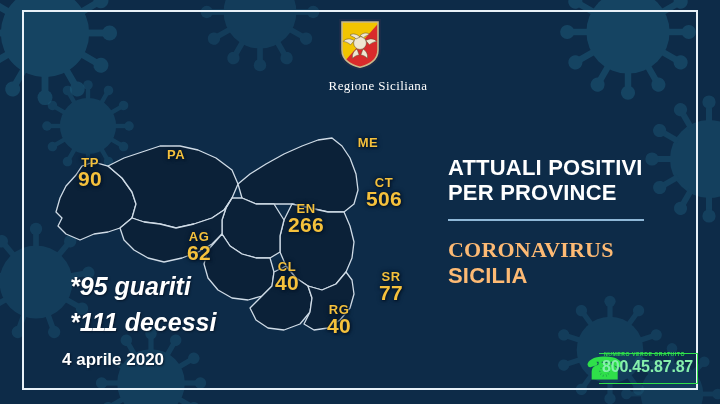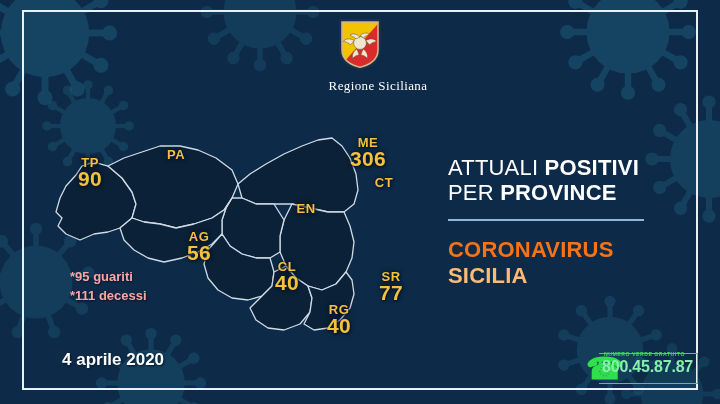--- a/index.html
+++ b/index.html
@@ -51,45 +51,46 @@
     font-weight:bold;
     line-height:1.0;
     text-shadow:0 0 3px #07172a,0 0 5px #07172a,1px 1px 2px #07172a;
     white-space:nowrap;
   }
   .prov .code{display:block;font-size:13px;letter-spacing:.5px;}
   .prov .num{display:block;font-size:21px;letter-spacing:.3px;margin-top:-1px;}
   
   .stats{position:absolute;left:70px;top:268px;}
   .stat{
-    color:#fca5a5;font-weight:bold;font-size:13px;
+    color:#ffffff;font-weight:bold;font-size:25px;
     line-height:1.45;
     text-shadow:1px 1px 2px #07172a;
     white-space:nowrap;
+    font-style:italic;
   }
   .date{
     position:absolute;left:62px;top:350px;
     color:#ffffff;font-size:17px;font-weight:bold;
     text-shadow:1px 1px 2px #07172a;
     white-space:nowrap;
   }
   
   .panel{position:absolute;left:448px;top:156px;width:232px;}
   .headline{
     color:#ffffff;font-size:22px;line-height:1.12;
     letter-spacing:.2px;
   }
-  .headline .light{font-weight:normal;}
+  .headline .light{font-weight:bold;}
   .headline .bold{font-weight:bold;}
   .divider{
     height:2px;background:#8fb8d8;
     margin:14px 0 16px 0;width:196px;
   }
   .sub{font-size:22px;font-weight:bold;line-height:1.18;letter-spacing:.2px;}
-  .sub .w{color:#f97316;display:block;}
+  .sub .w{color:#fdba74;display:block;font-family:Liberation Serif, serif;}
   .sub .g{color:#fdba74;display:block;}
   
   .phone-badge{
     position:absolute;left:586px;top:352px;
     width:112px;height:34px;
   }
   .phone-icon{
     position:absolute;left:0;top:2px;
     color:#2fe04a;font-size:30px;line-height:30px;
     font-weight:bold;
@@ -663,31 +664,32 @@
   <div>
     <div class="prov" style="left:64px;top:156px;width:52px;">
       <span class="code">TP</span>
       <span class="num">90</span>
     </div>
     <div class="prov" style="left:148px;top:148px;width:56px;">
       <span class="code">PA</span>
     </div>
     <div class="prov" style="left:340px;top:136px;width:56px;">
       <span class="code">ME</span>
-      <span class="num">306</span>
     </div>
     <div class="prov" style="left:356px;top:176px;width:56px;">
       <span class="code">CT</span>
+      <span class="num">506</span>
     </div>
     <div class="prov" style="left:278px;top:202px;width:56px;">
       <span class="code">EN</span>
+      <span class="num">266</span>
     </div>
     <div class="prov" style="left:176px;top:230px;width:46px;">
       <span class="code">AG</span>
-      <span class="num">56</span>
+      <span class="num">62</span>
     </div>
     <div class="prov" style="left:264px;top:260px;width:46px;">
       <span class="code">CL</span>
       <span class="num">40</span>
     </div>
     <div class="prov" style="left:368px;top:270px;width:46px;">
       <span class="code">SR</span>
       <span class="num">77</span>
     </div>
     <div class="prov" style="left:316px;top:303px;width:46px;">

